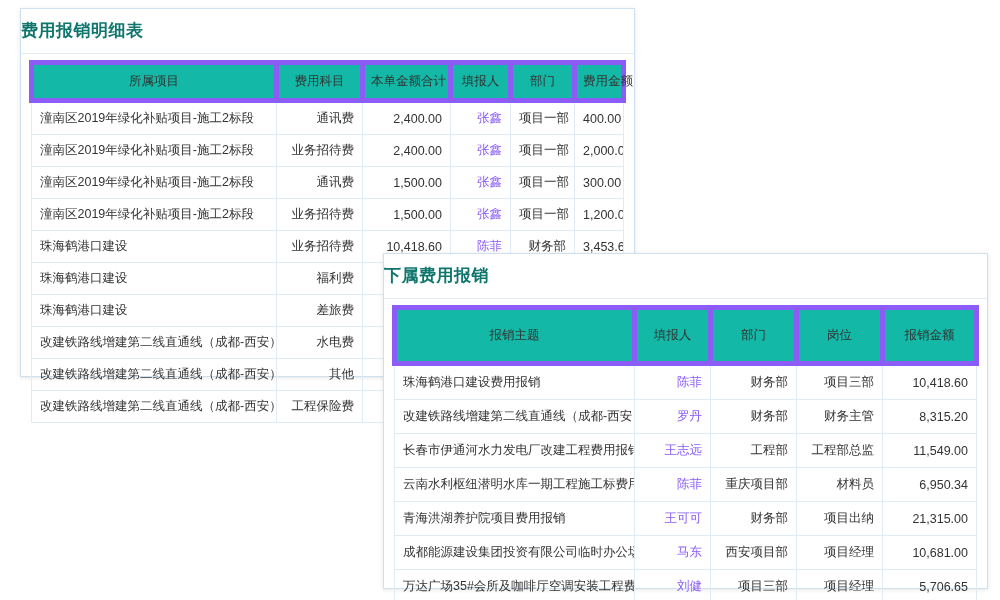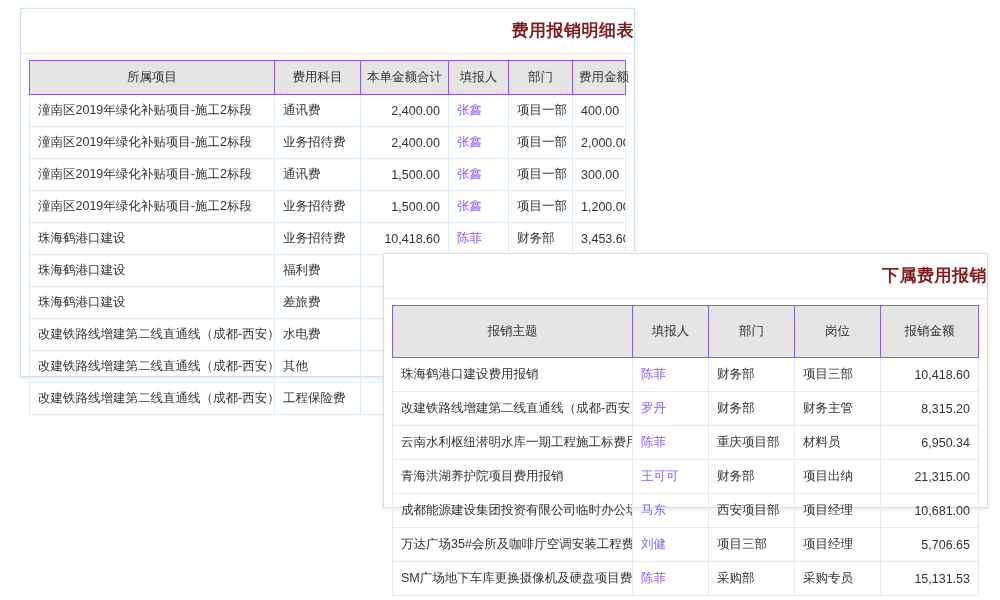--- a/index.html
+++ b/index.html
@@ -27,67 +27,67 @@
   #panel-back {
     left: 20px;
     top: 8px;
     width: 615px;
     height: 369px;
   }
   #panel-front {
     left: 383px;
     top: 253px;
     width: 605px;
-    height: 255px;
+    height: 336px;
   }
 
   .panel-title {
-    text-align: right;
+    text-align: left;
     font-size: 17px;
     font-weight: bold;
-    color: #7f1d1d;
+    color: #0f766e;
     padding: 10px 0 11px 0;
     border-bottom: 1px solid #e2eaf2;
     background: #ffffff;
     letter-spacing: 0.5px;
   }
 
   
   table.grid {
     border-collapse: collapse;
     width: 100%;
     table-layout: fixed;
     font-size: 12.5px;
   }
   table.grid th {
-    background: #e5e5e5;
+    background: #14b8a6;
     color: #333333;
     font-weight: normal;
-    border: 1px solid #8b5cf6;
+    border: 5px solid #8b5cf6;
     padding: 8px 6px;
     text-align: center;
     white-space: nowrap;
   }
   table.grid td {
     border: 1px solid #dfecf6;
     padding: 7px 8px;
     color: #333333;
     white-space: nowrap;
     overflow: hidden;
     text-overflow: clip;
     height: 17px;
   }
   td.link {
     color: #1a7fd4;
   }
   td.num {
     text-align: right;
   }
   td.ctr {
-    text-align: left;
+    text-align: right;
   }
   td.ctr.link {
     color: #8b5cf6;
   }
   .tbl-wrap {
     padding: 6px 8px 0 8px;
     box-sizing: border-box;
   }
   
   #panel-front table.grid th { padding: 17px 6px; }
@@ -235,20 +235,27 @@
             <td class="num">10,418.60</td>
           </tr>
           <tr>
             <td class="link">改建铁路线增建第二线直通线（成都-西安）</td>
             <td class="ctr link">罗丹</td>
             <td class="ctr">财务部</td>
             <td class="ctr">财务主管</td>
             <td class="num">8,315.20</td>
           </tr>
           <tr>
+            <td class="link">长春市伊通河水力发电厂改建工程费用报销</td>
+            <td class="ctr link">王志远</td>
+            <td class="ctr">工程部</td>
+            <td class="ctr">工程部总监</td>
+            <td class="num">11,549.00</td>
+          </tr>
+          <tr>
             <td class="link">云南水利枢纽潜明水库一期工程施工标费用</td>
             <td class="ctr link">陈菲</td>
             <td class="ctr">重庆项目部</td>
             <td class="ctr">材料员</td>
             <td class="num">6,950.34</td>
           </tr>
           <tr>
             <td class="link">青海洪湖养护院项目费用报销</td>
             <td class="ctr link">王可可</td>
             <td class="ctr">财务部</td>

